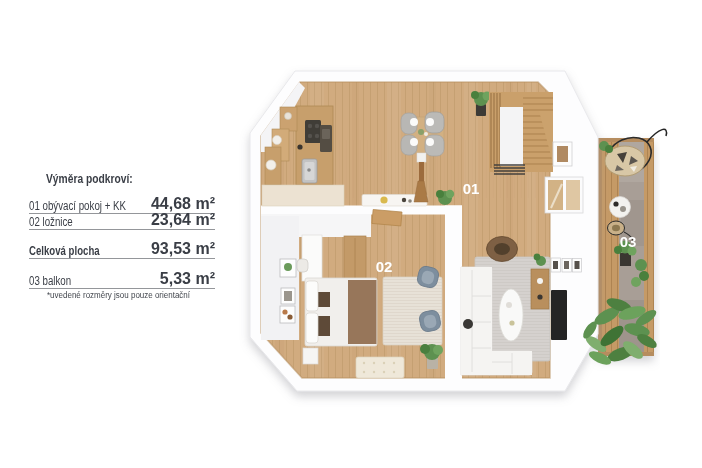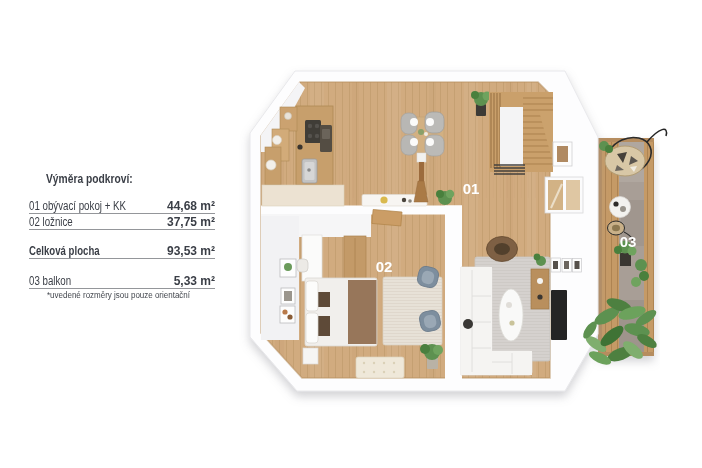--- a/index.html
+++ b/index.html
@@ -1,32 +1,32 @@
 <!DOCTYPE html>
 <html><head>
 <meta charset="utf-8">
 <style>
   html,body{margin:0;padding:0;background:#ffffff;width:702px;height:468px;overflow:hidden;}
   body{font-family:"Liberation Sans", sans-serif;color:#3a3e46;position:relative;}
   .ttl{position:absolute;left:46px;top:170.5px;font-size:13px;font-weight:bold;transform:scaleX(0.79);transform-origin:left top;white-space:nowrap;}
   .row{position:absolute;left:29px;width:186px;border-bottom:1px solid #94969a;}
   .row .lbl{position:absolute;left:0;bottom:0px;font-size:12px;white-space:nowrap;transform:scaleX(0.81);transform-origin:left bottom;}
-  .row .val{position:absolute;right:0;bottom:0px;font-size:12px;font-weight:bold;white-space:nowrap;}
+  .row .val{position:absolute;right:0;bottom:0px;font-size:16px;font-weight:bold;white-space:nowrap;}
   .foot{position:absolute;left:47px;top:289.5px;font-size:8.5px;color:#43474e;transform:scaleX(0.94);transform-origin:left top;white-space:nowrap;}
 </style>
 </head>
 <body>
 <div class="ttl">Výměra podkroví:</div>
 <div class="row" style="top:196px;height:17px;">
     <span class="lbl">01 obývací pokoj + KK</span>
     <span class="val">44,68 m²</span>
   </div>
 <div class="row" style="top:212px;height:17px;">
     <span class="lbl">02 ložnice</span>
-    <span class="val">37,75 m²</span>
+    <span class="val">23,64 m²</span>
   </div>
 <div class="row" style="top:242px;height:16px;">
     <span class="lbl" style="font-weight:bold;font-size:12.5px;transform:scaleX(0.77);">Celková plocha</span>
     <span class="val">93,53 m²</span>
   </div>
 <div class="row" style="top:271px;height:17px;">
     <span class="lbl">03 balkon</span>
     <span class="val">5,33 m²</span>
   </div>
 <div class="foot">*uvedené rozměry jsou pouze orientační</div>

